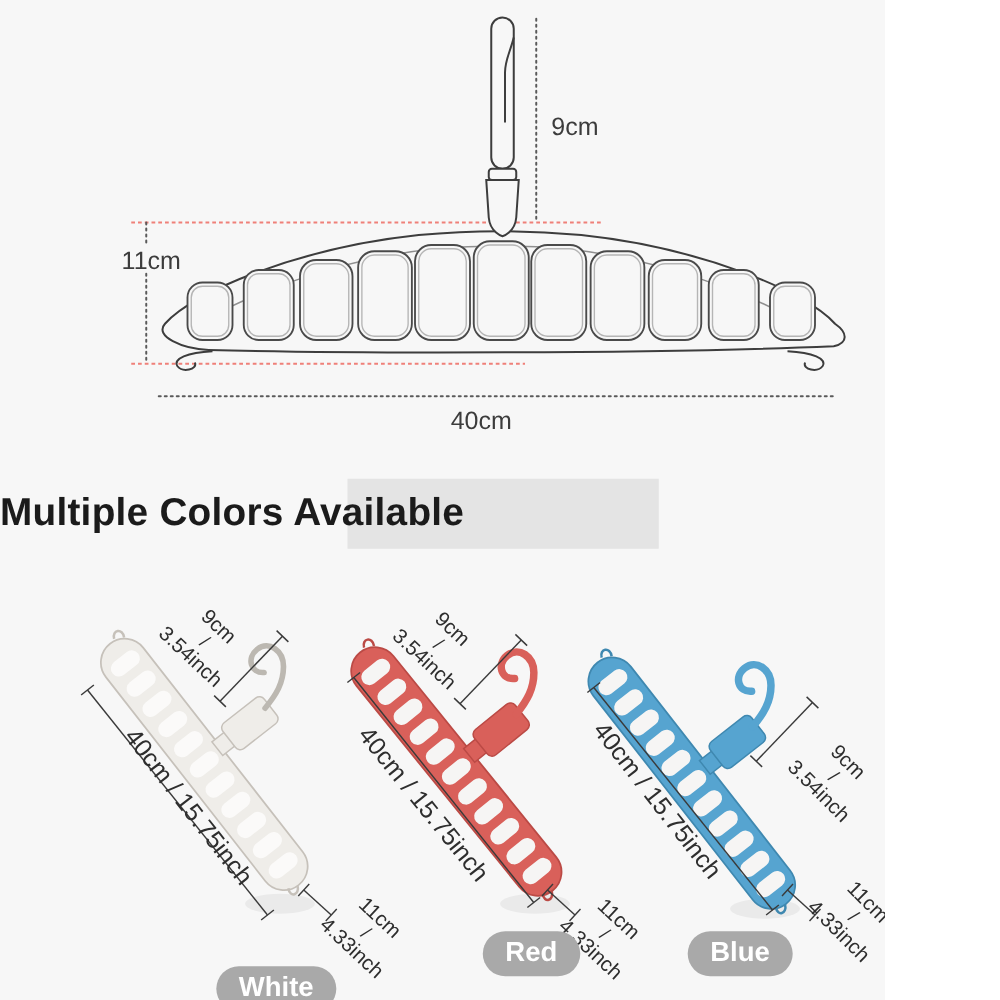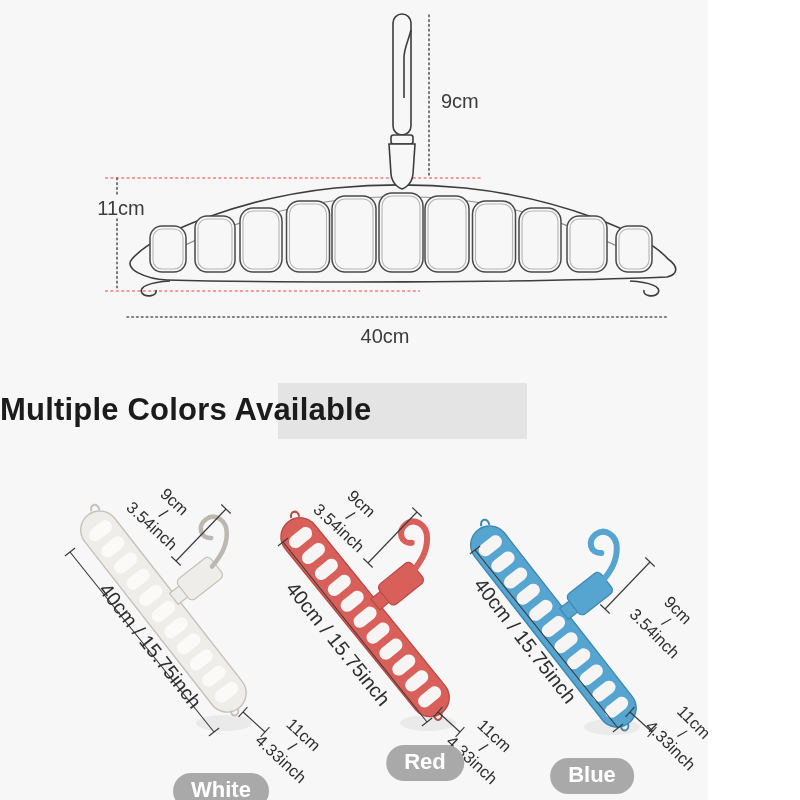--- a/index.html
+++ b/index.html
@@ -200,15 +200,15 @@
     </div>
     <div class="dim-label dim1" style="left:525px;top:181px;transform:translate(-50%,-50%) rotate(52deg);">40cm / 15.75inch</div>
     <div class="dim-label dim3" style="left:682px;top:274px;transform:translate(-50%,-50%) rotate(45deg);">
       <div>11cm</div>
       <div class="slash">/</div>
       <div>4.33inch</div>
     </div>
 
     <div class="pill" style="left:221px;top:303px;margin-top:28px;">White</div>
     <div class="pill" style="left:425px;top:303px;">Red</div>
-    <div class="pill" style="left:592px;top:316px;">Blue</div>
+    <div class="pill" style="left:592px;top:303px;">Blue</div>
   </div>
 </div>
 
 </body></html>

